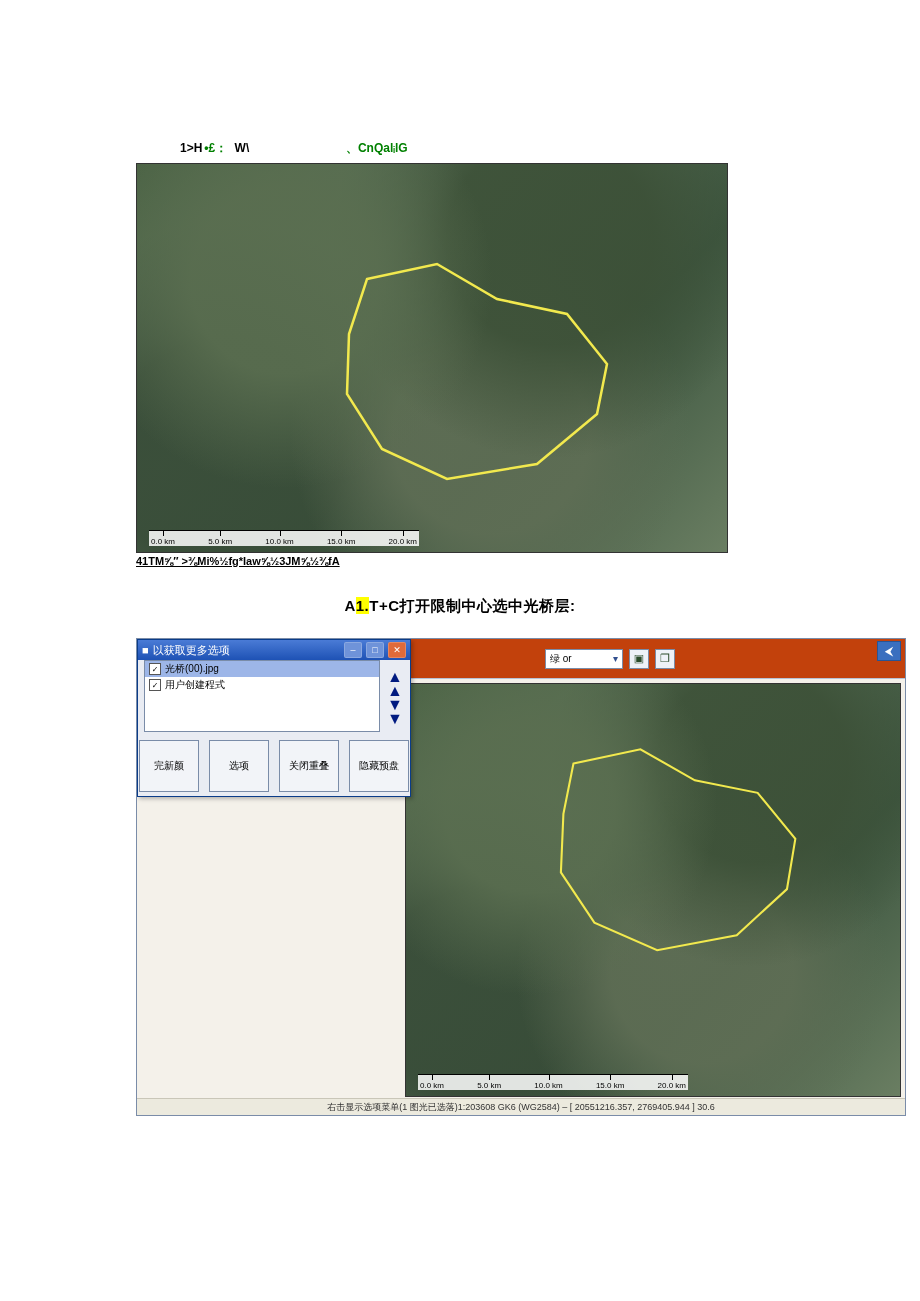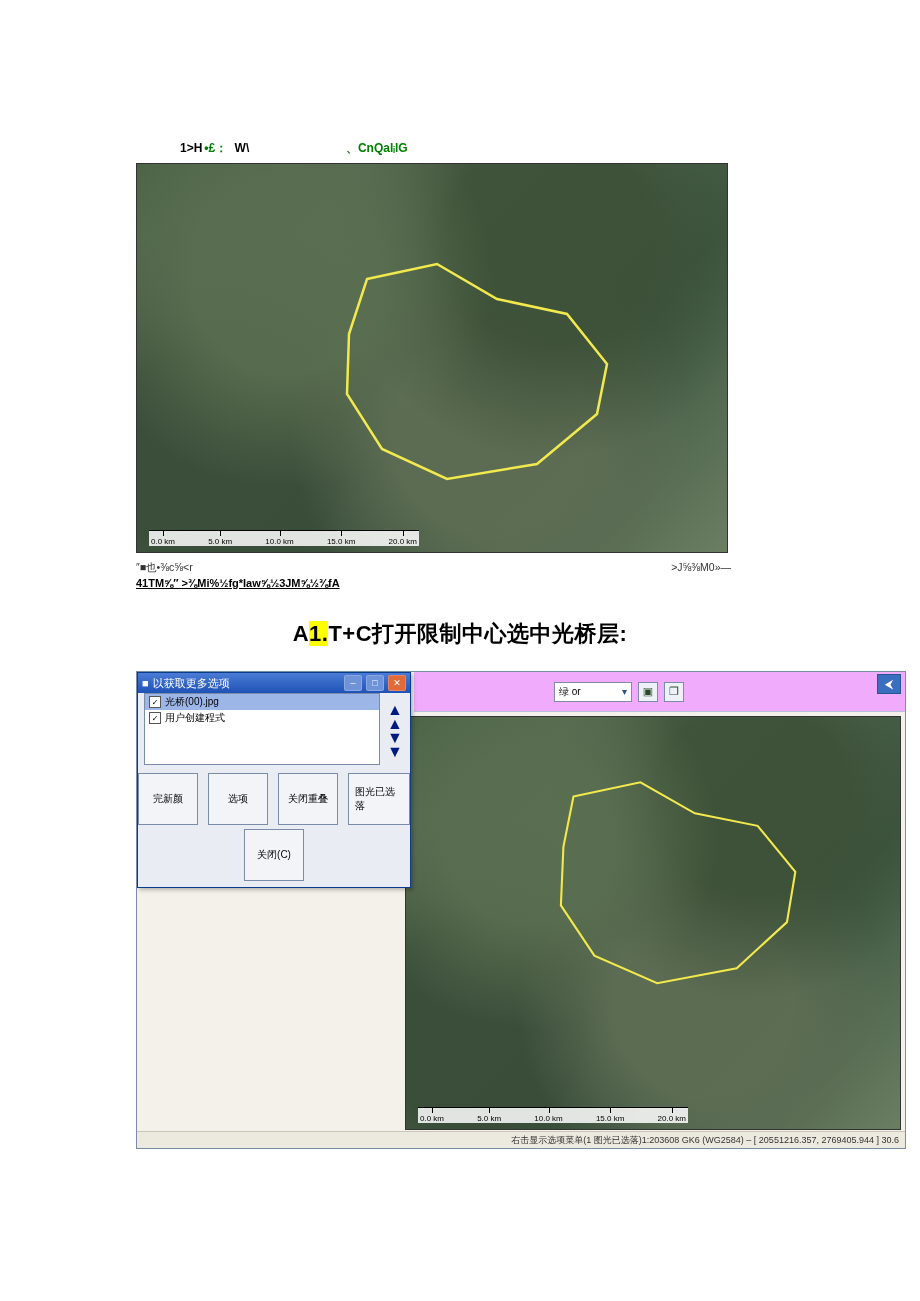--- a/index.html
+++ b/index.html
@@ -74,21 +74,21 @@
     margin-top:8px;
   }
   .fig1-footer2{
     font-size:11px; font-weight:bold; color:#000;
     text-decoration: underline;
     margin-top:2px;
   }
   
   .section-heading{
     text-align:center;
-    font-size:22px;
+    font-size:15px;
     font-weight:bold;
     margin:30px 0 22px 0;
     letter-spacing:0.5px;
   }
   .section-heading .hl { background:#ffff00; }
   
   .fig2-wrap{
     margin-left:136px;
     width:770px;
     position:relative;
@@ -108,22 +108,22 @@
     left:268px; top:44px;
     right:4px; bottom:18px;
     border:1px solid #333;
     background:#3f5a3f;
     overflow:hidden;
   }
   .map2 .scale-bar{ left:12px; bottom:6px; width:270px; }
   
   .toolbar{
     position:absolute;
-    left:277px; top:0; right:0; height:40px;
-    background:#f0abfc;
+    left:268px; top:0; right:0; height:40px;
+    background:#c2410c;
     display:flex; align-items:center;
     gap:6px;
     padding-left:140px;
     font-size:11px;
     box-sizing:border-box;
     border-bottom:1px solid #b7c2d6;
   }
   .toolbar .combo{
     width:68px; height:18px; border:1px solid #7a8ca8; background:#fff;
     font-size:10px; display:flex; align-items:center; padding:0 4px;
@@ -204,21 +204,21 @@
     min-width:46px;height:18px;
     border:1px solid #7a8ca8;background:#f2f4f8;
     font-size:10px;display:flex;align-items:center;justify-content:center;
     padding:16px 6px;
   }
   
   .status{
     position:absolute; left:0; right:0; bottom:0; height:16px;
     background:#eceade;
     border-top:1px solid #c9c6b8;
-    display:flex; align-items:center; justify-content:flex-end;
+    display:flex; align-items:center; justify-content:center;
     font-size:9px; color:#333;
     padding:0 6px;
   }
 </style>
 </head>
 <body>
 
 <div class="page">
 
   <div class="fig1-wrap">
@@ -236,24 +236,20 @@
       </svg>
       <div class="scale-bar">
         <span>0.0 km</span>
         <span>5.0 km</span>
         <span>10.0 km</span>
         <span>15.0 km</span>
         <span>20.0 km</span>
       </div>
     </div>
 
-    <div class="fig1-footer1">
-      <span>″■也•⅜c⅝&lt;r</span>
-      <span>&gt;J⅝⅜M0»—</span>
-    </div>
     <div class="fig1-footer2">41TM⅝″ &gt;⅜Mi%½fg*Iaw⅝½3JM⅝½⅜fA</div>
   </div>
 
   <div class="section-heading">
     <span>A</span><span class="hl">1.</span><span>T+C打开限制中心选中光桥层:</span>
   </div>
 
   <div class="fig2-wrap">
     <div class="app-shell">
 
@@ -317,24 +313,21 @@
             <span class="arw">▲</span>
             <span class="arw">▲</span>
             <span class="arw">▼</span>
             <span class="arw">▼</span>
           </div>
         </div>
         <div class="dlg-btnrow">
           <div class="btn">完新颜</div>
           <div class="btn">选项</div>
           <div class="btn">关闭重叠</div>
-          <div class="btn">图光已选落</div>
-        </div>
-        <div class="dlg-btnrow2">
-          <div class="btn">关闭(C)</div>
+          <div class="btn">隐藏预盘</div>
         </div>
       </div>
 
       <div class="status">
         <span>右击显示选项菜单(1 图光已选落)</span>
         <span>1:203608  GK6 (WG2584) – [ 20551216.357, 2769405.944 ]  30.6</span>
       </div>
 
     </div>
   </div>

